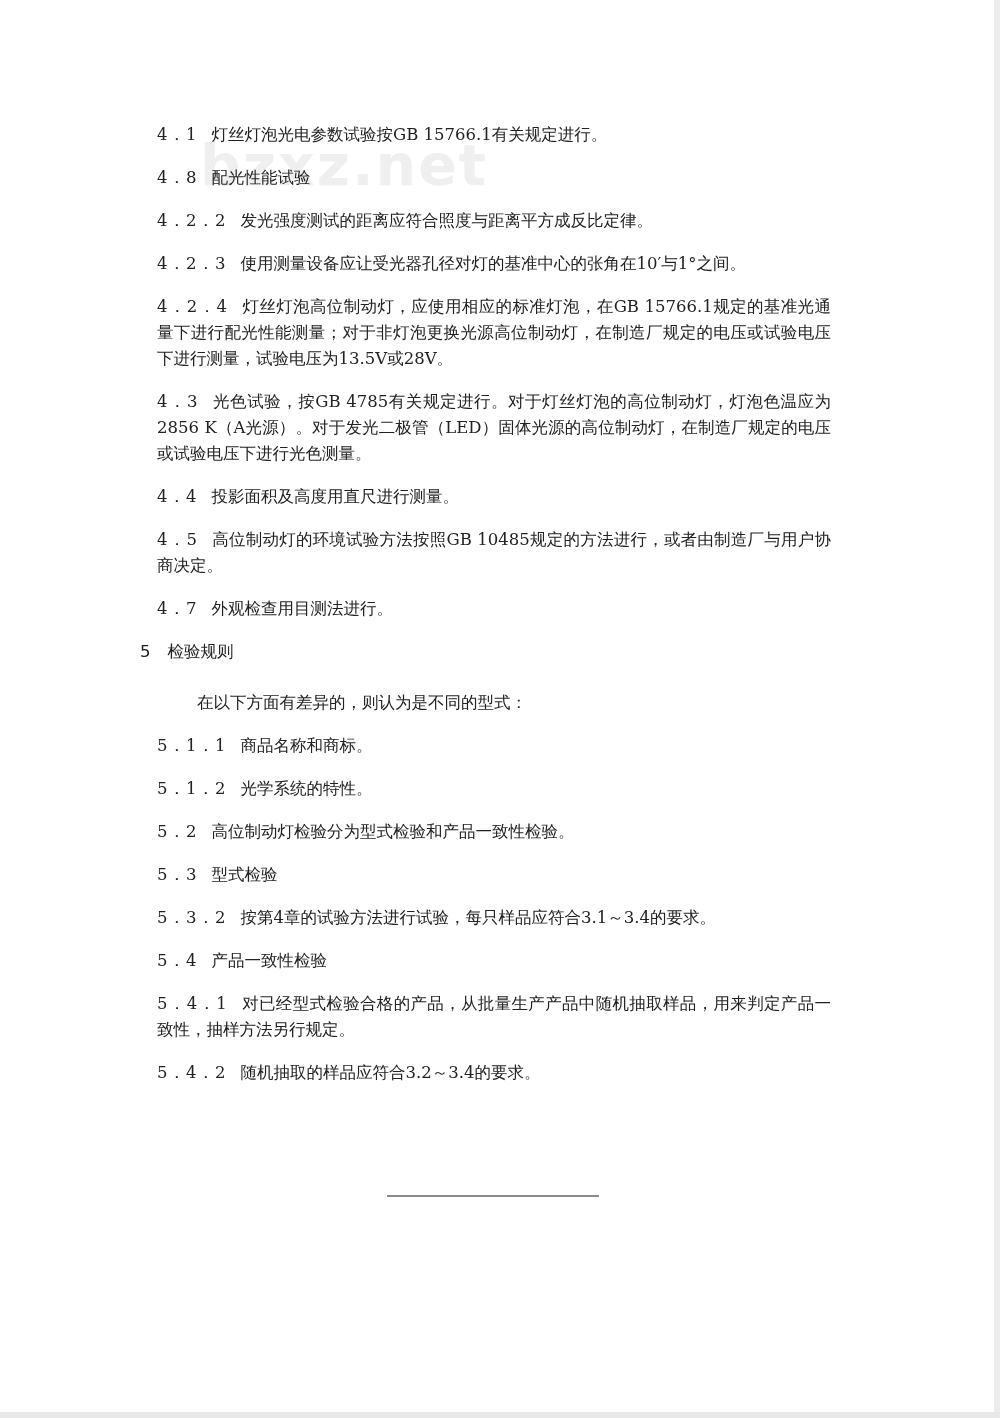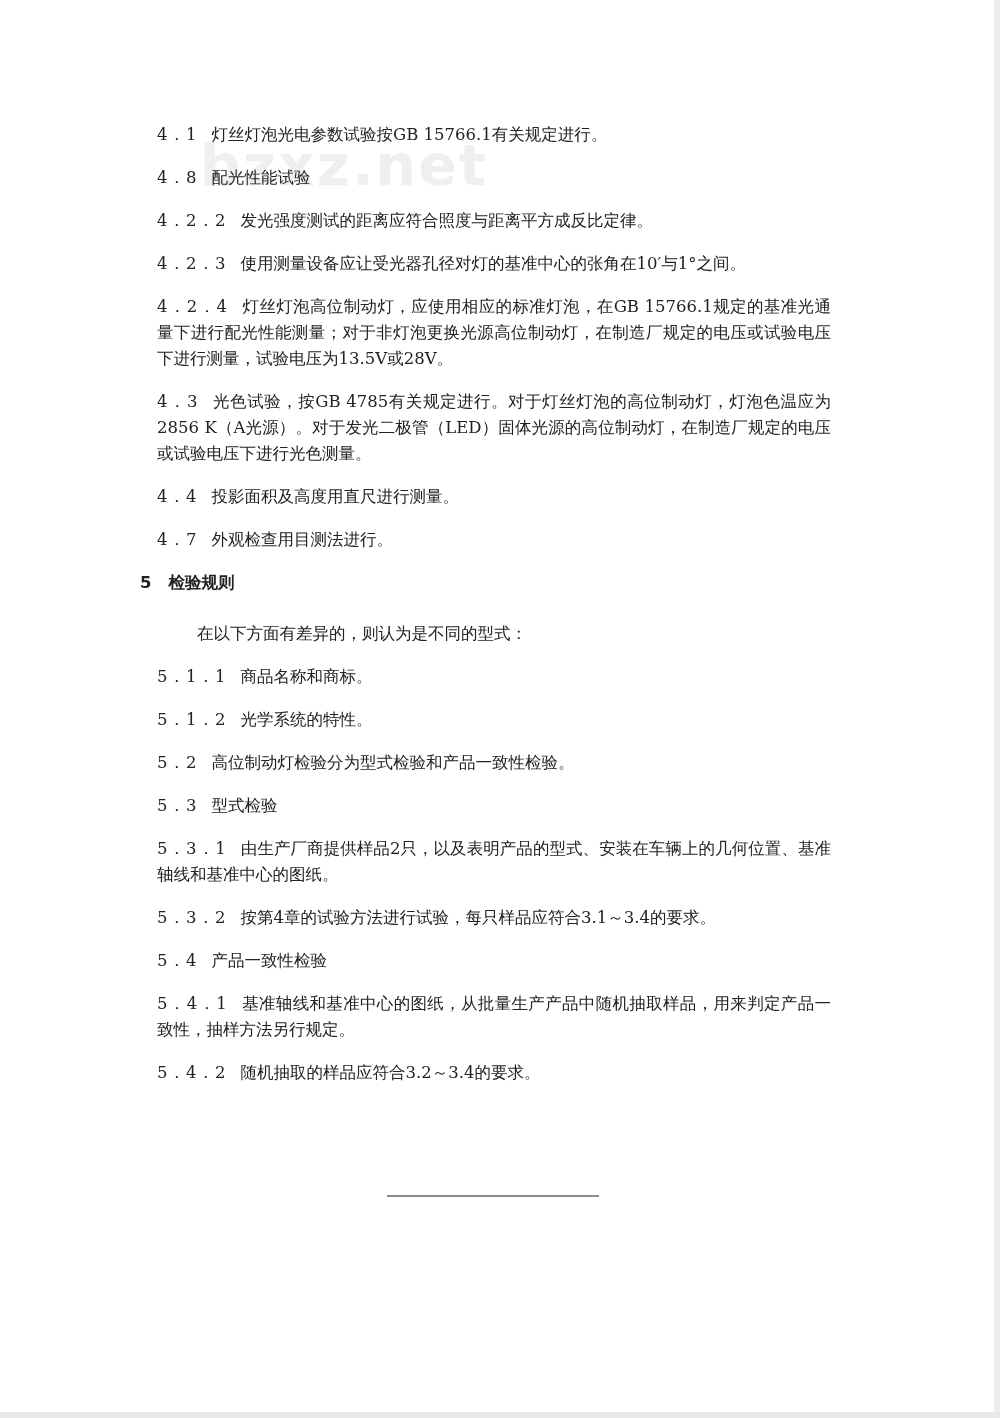--- a/index.html
+++ b/index.html
@@ -14,48 +14,48 @@
     position:absolute; left:200px; top:132px; font-family:"DejaVu Sans", sans-serif;
     font-size:57px; font-weight:bold; color:#efefef; letter-spacing:2px; z-index:0;
   }
   .content {
     position:absolute; left:140px; top:105px; width:708px; z-index:1;
     font-size:16.5px; line-height:26px;
   }
   .p { margin:17px; text-align:justify; text-align-last:left; }
   .num { letter-spacing:1px; margin-right:14px; }
   .indent { padding-left:40px; }
-  .h { font-family:"DejaVu Sans", sans-serif; font-weight:bold; font-size:16.5px; margin:13px 0 25px 0; }
+  .h { font-family:"DejaVu Sans", sans-serif; font-weight:normal; font-size:16.5px; margin:13px 0 25px 0; }
   .h .num { margin-right:16px; }
   .rule { position:absolute; left:387px; top:1195px; width:212px; height:2px; background:#8c8c8c; }
 </style>
 </head>
 <body>
 
 <div class="page-edge-right"></div>
 <div class="page-edge-bottom"></div>
 <div class="watermark">bzxz.net</div>
 
 <div class="content">
   <p class="p"><span class="num">4．1</span><span>灯丝灯泡光电参数试验按GB  15766.1有关规定进行。</span></p>
   <p class="p"><span class="num">4．8</span><span>配光性能试验</span></p>
   <p class="p"><span class="num">4．2．2</span><span>发光强度测试的距离应符合照度与距离平方成反比定律。</span></p>
   <p class="p"><span class="num">4．2．3</span><span>使用测量设备应让受光器孔径对灯的基准中心的张角在10′与1°之间。</span></p>
   <p class="p"><span class="num">4．2．4</span><span>灯丝灯泡高位制动灯，应使用相应的标准灯泡，在GB  15766.1规定的基准光通量下进行配光性能测量；对于非灯泡更换光源高位制动灯，在制造厂规定的电压或试验电压下进行测量，试验电压为13.5V或28V。</span></p>
   <p class="p"><span class="num">4．3</span><span>光色试验，按GB  4785有关规定进行。对于灯丝灯泡的高位制动灯，灯泡色温应为2856  K（A光源）。对于发光二极管（LED）固体光源的高位制动灯，在制造厂规定的电压或试验电压下进行光色测量。</span></p>
   <p class="p"><span class="num">4．4</span><span>投影面积及高度用直尺进行测量。</span></p>
+  <p class="p"><span class="num">4．5</span><span>高位制动灯的环境试验方法按照GB  10485规定的方法进行，或者由制造厂与用户协商决定。</span></p>
   <p class="p"><span class="num">4．7</span><span>外观检查用目测法进行。</span></p>
 
   <p class="h"><span class="num">5</span><span>检验规则</span></p>
 
   <p class="p indent"><span>在以下方面有差异的，则认为是不同的型式：</span></p>
   <p class="p"><span class="num">5．1．1</span><span>商品名称和商标。</span></p>
   <p class="p"><span class="num">5．1．2</span><span>光学系统的特性。</span></p>
   <p class="p"><span class="num">5．2</span><span>高位制动灯检验分为型式检验和产品一致性检验。</span></p>
   <p class="p"><span class="num">5．3</span><span>型式检验</span></p>
-  <p class="p"><span class="num">5．3．1</span><span>由生产厂商提供样品2只，以及表明产品的型式、安装在车辆上的几何位置、基准轴线和基准中心的图纸。</span></p>
   <p class="p"><span class="num">5．3．2</span><span>按第4章的试验方法进行试验，每只样品应符合3.1～3.4的要求。</span></p>
   <p class="p"><span class="num">5．4</span><span>产品一致性检验</span></p>
-  <p class="p"><span class="num">5．4．1</span><span>基准轴线和基准中心的图纸，从批量生产产品中随机抽取样品，用来判定产品一致性，抽样方法另行规定。</span></p>
+  <p class="p"><span class="num">5．4．1</span><span>对已经型式检验合格的产品，从批量生产产品中随机抽取样品，用来判定产品一致性，抽样方法另行规定。</span></p>
   <p class="p"><span class="num">5．4．2</span><span>随机抽取的样品应符合3.2～3.4的要求。</span></p>
 </div>
 
 <div class="rule"></div>
 
 </body></html>

